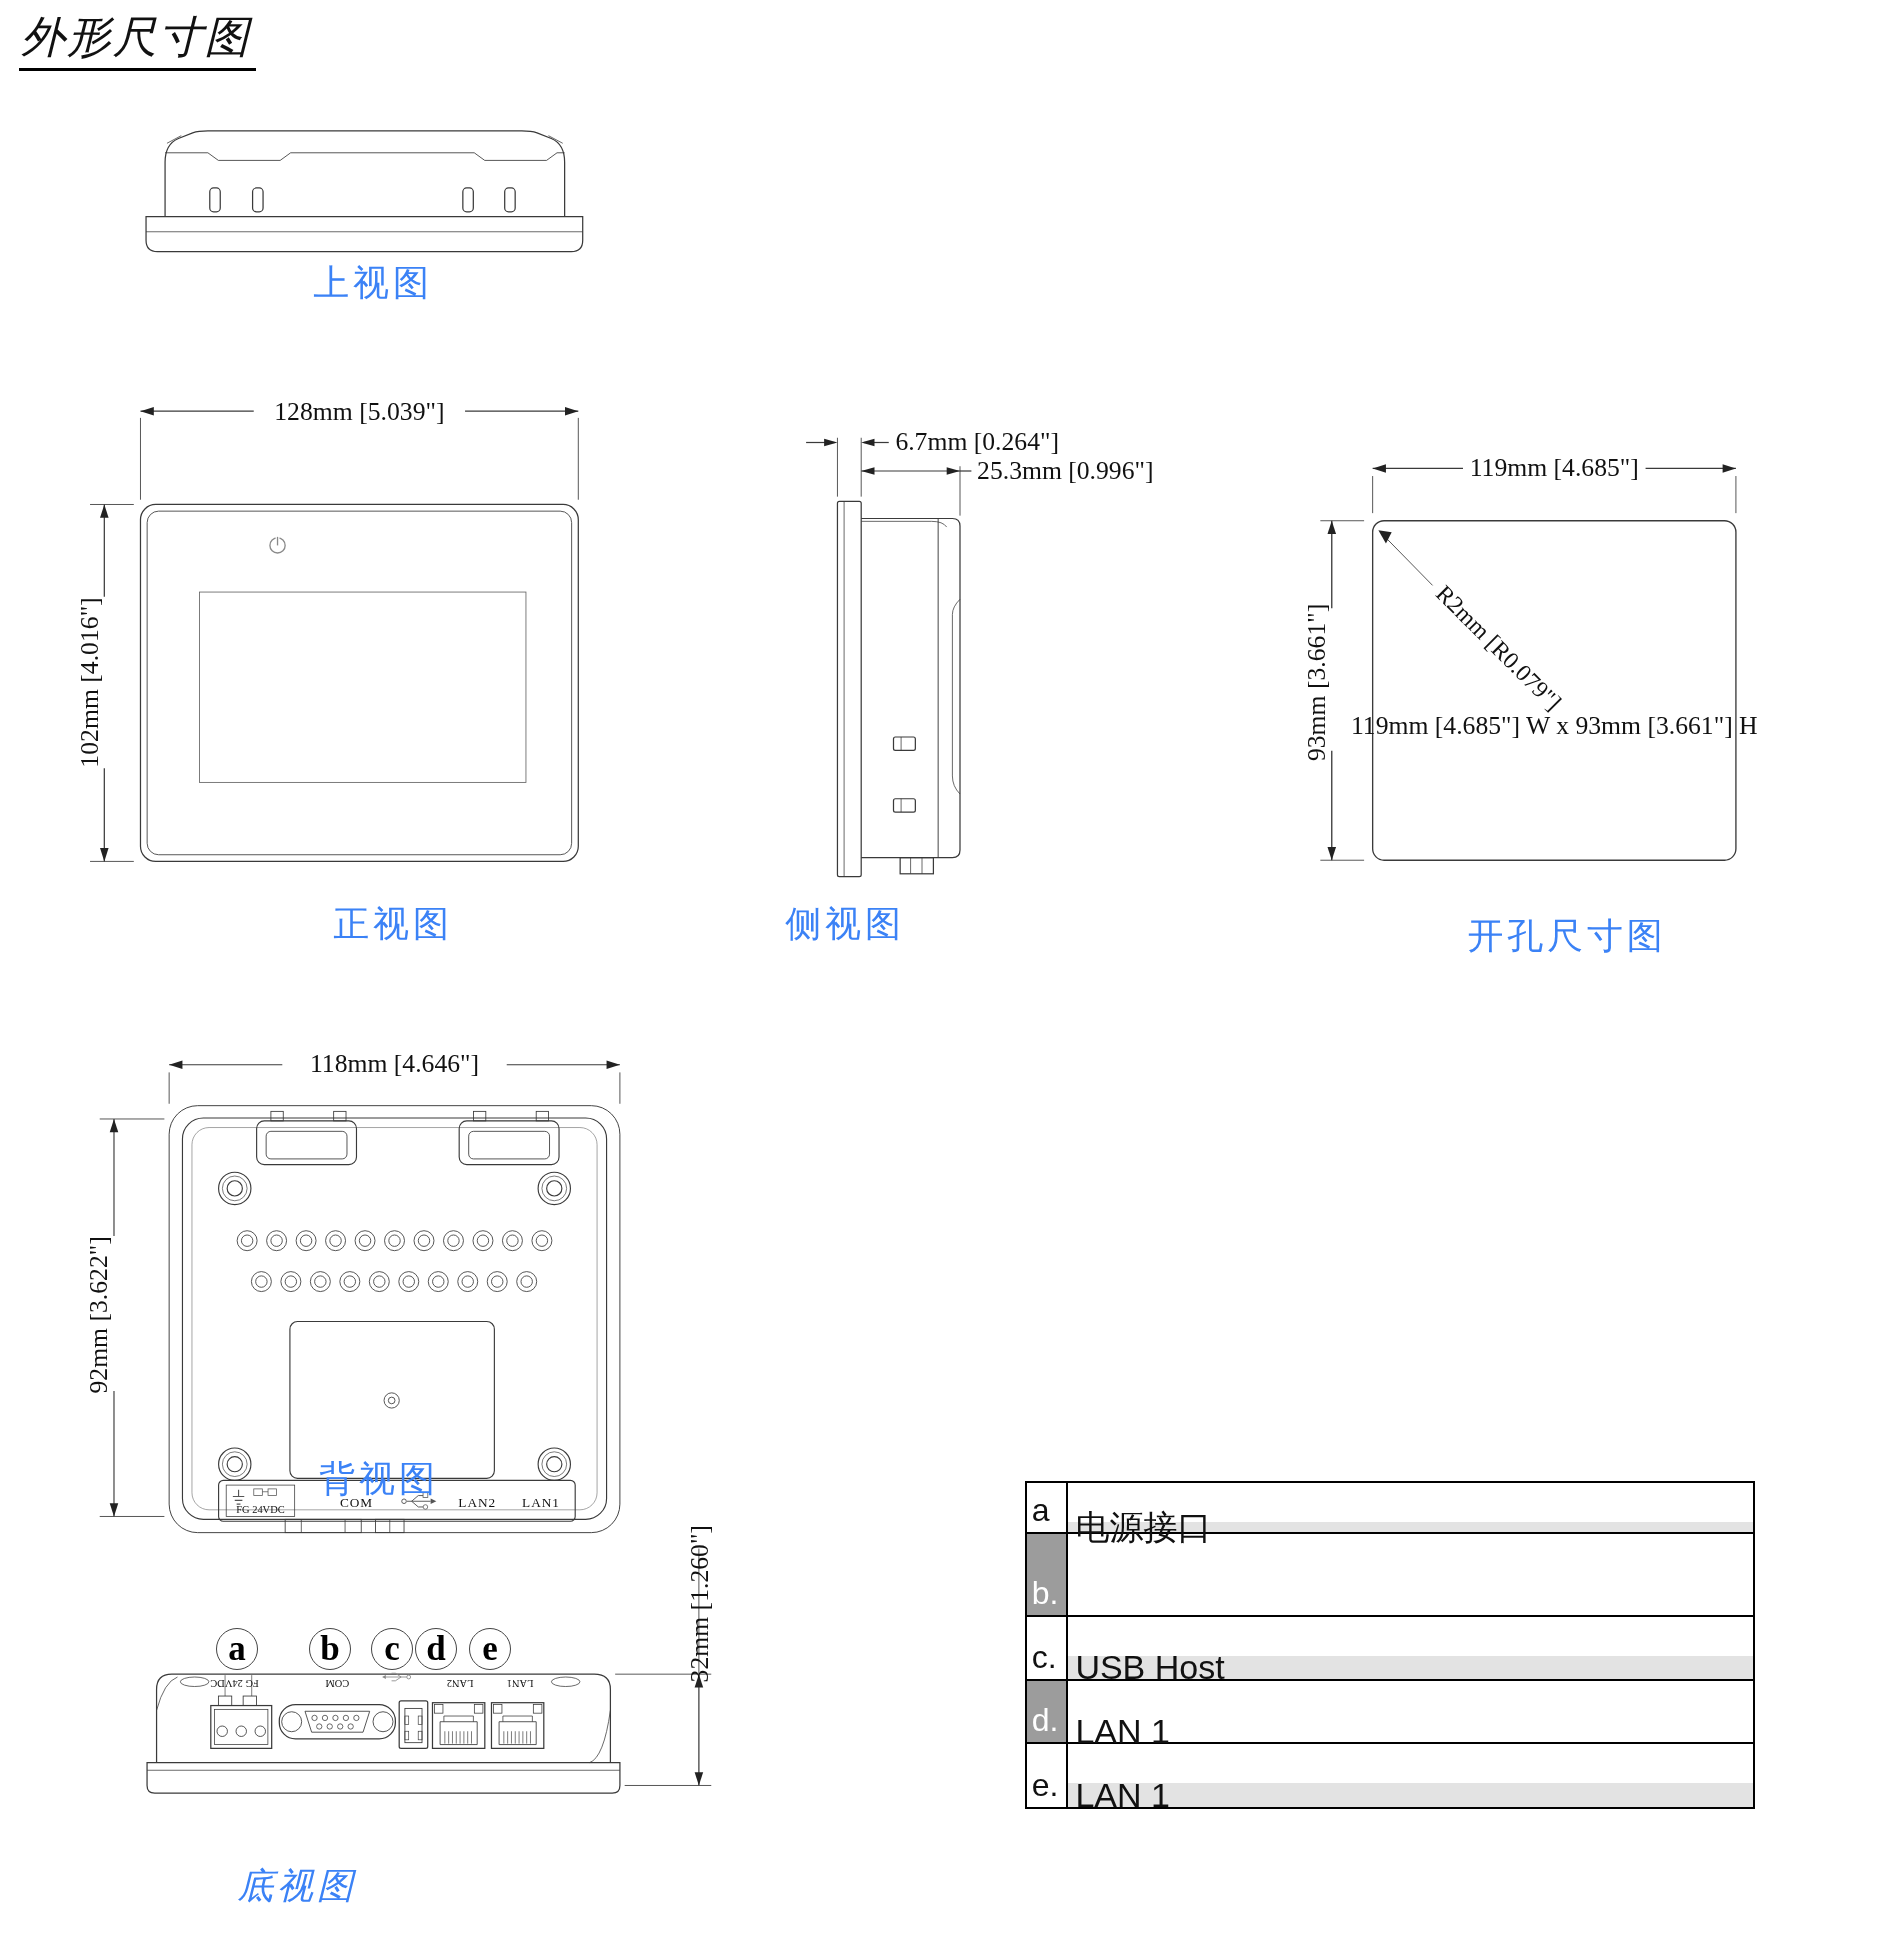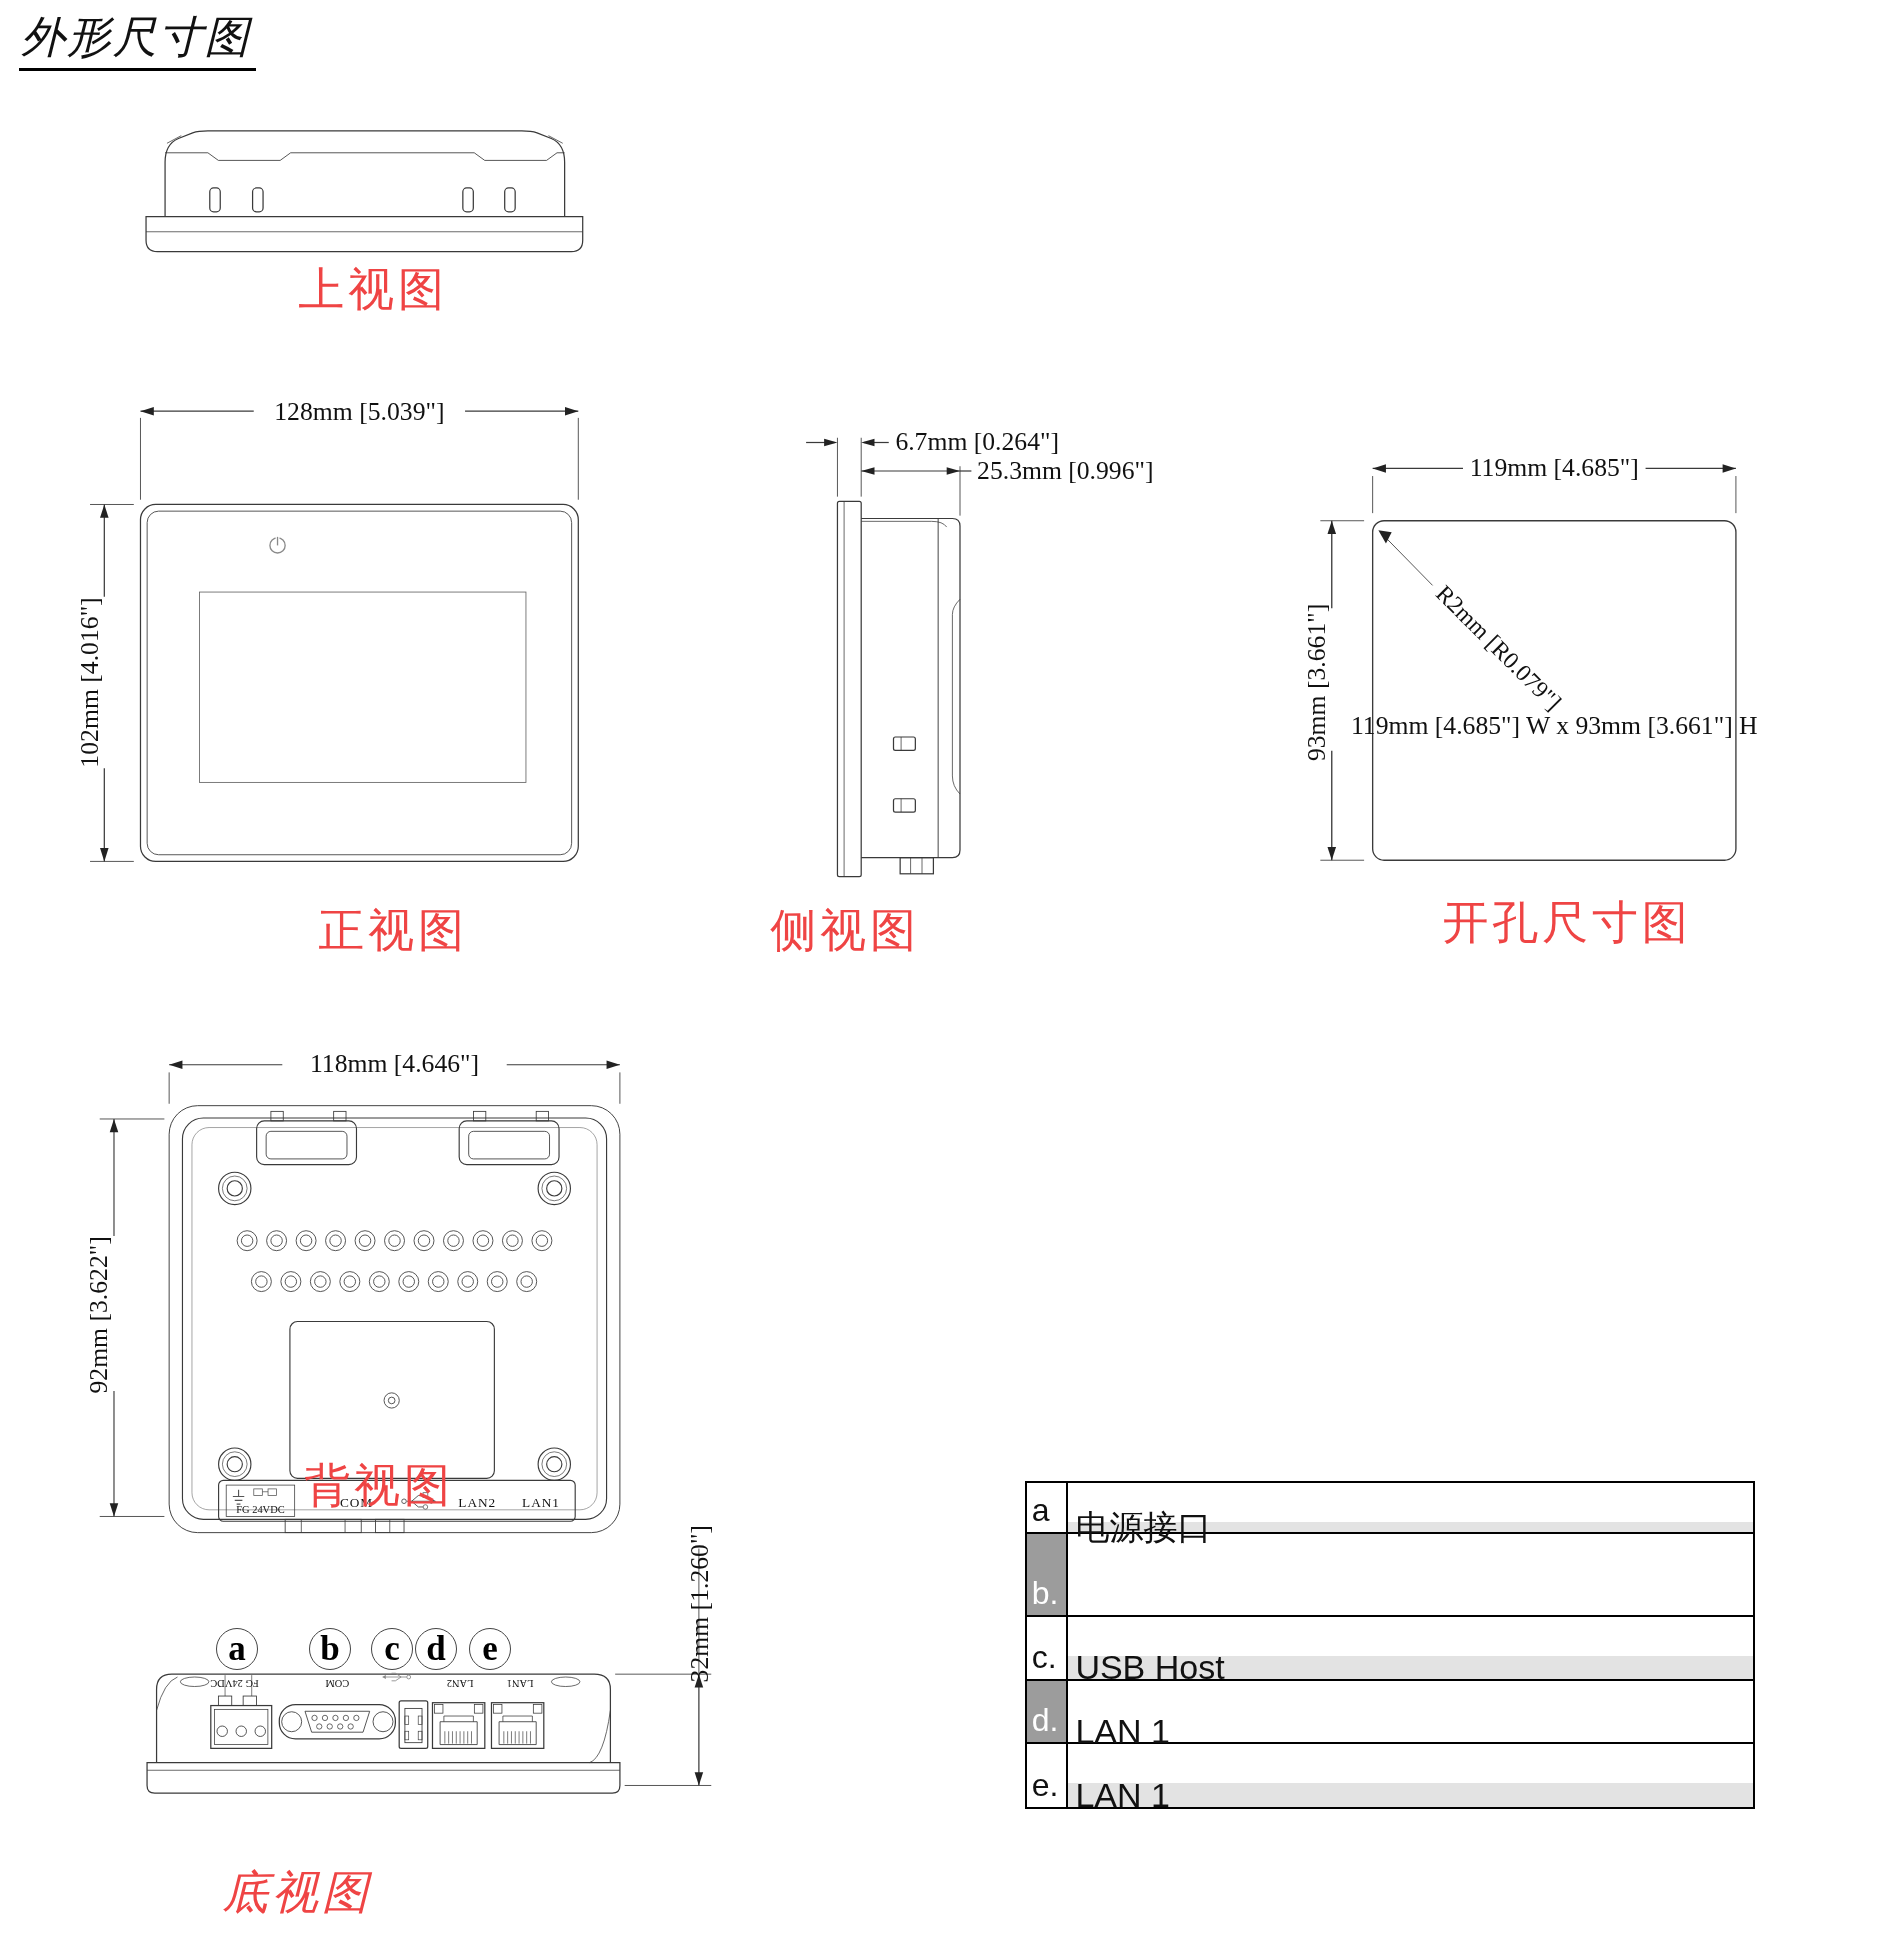--- a/index.html
+++ b/index.html
@@ -1,21 +1,21 @@
 <!DOCTYPE html>
 <html style="font-size:15px"><head>
 <meta charset="utf-8">
 <style>
   html,body{margin:0;padding:0;background:#fff;}
   #canvas{position:relative;width:1903px;height:1940px;background:#ffffff;overflow:hidden;
           font-family:"Liberation Serif",serif;color:#111;}
   .abs{position:absolute;}
   #title{left:19px;top:7.6px;font-size:44px;font-weight:normal;font-style:italic;
          border-bottom:3.8px solid #000;padding:0 5.7px 1.9px 1.9px;letter-spacing:1.9px;}
-  .caption{font-size:46px;color:#ef4444;transform:translateX(-50%);white-space:nowrap;
+  .caption{font-size:36px;color:#3b82f6;transform:translateX(-50%);white-space:nowrap;
            font-family:"Liberation Serif",serif;letter-spacing:3.8px;}
   svg{position:absolute;overflow:visible;}
   svg text{font-family:"Liberation Serif",serif;fill:#111;}
   .dimtxt{font-size:27px;}
   
   .marker{position:absolute;width:40px;height:40px;border:1.4px solid #444;border-radius:50%;
           display:flex;align-items:center;justify-content:center;
           font-family:"Liberation Serif",serif;font-weight:bold;font-size:35px;color:#000;background:#fff;}
   
   #legend{left:1025px;top:1481px;width:726px;border:2.9px solid #000;background:#fff;}
@@ -146,21 +146,21 @@
         <polygon points="455,93 441,88.5 441,97.5"></polygon>
       <polygon points="30,148 25.5,162 34.5,162"></polygon>
         <polygon points="30,505 25.5,491 34.5,491"></polygon>
       <polygon points="79,158 93,160 87,172"></polygon>
     </g>
     <text class="dimtxt" x="264" y="101" text-anchor="middle">119mm [4.685"]</text>
     <text class="dimtxt" text-anchor="middle" transform="translate(23,318) rotate(-90)">93mm [3.661"]</text>
     <text transform="translate(138,226) rotate(45)" font-size="25">R2mm [R0.079"]</text>
     <text class="dimtxt" x="264" y="372" text-anchor="middle">119mm [4.685"] W x 93mm [3.661"] H</text>
   </svg>
-  <div class="abs caption" style="left:1567px;top:892px;">开孔尺寸图</div>
+  <div class="abs caption" style="left:1567px;top:912px;">开孔尺寸图</div>
 
   <svg class="abs" style="left:71px;top:1041px;" width="609" height="504" viewBox="0 0 640 530">
     <g stroke="#3a3a3a" stroke-width="1.2" fill="none">
 
       <line x1="103" y1="25" x2="222" y2="25"></line>
         <line x1="458" y1="25" x2="577" y2="25"></line>
       <line x1="103" y1="33" x2="103" y2="66" stroke-width="0.9"></line>
       <line x1="577" y1="33" x2="577" y2="66" stroke-width="0.9"></line>
 
       <line x1="45" y1="82" x2="45" y2="205"></line>

